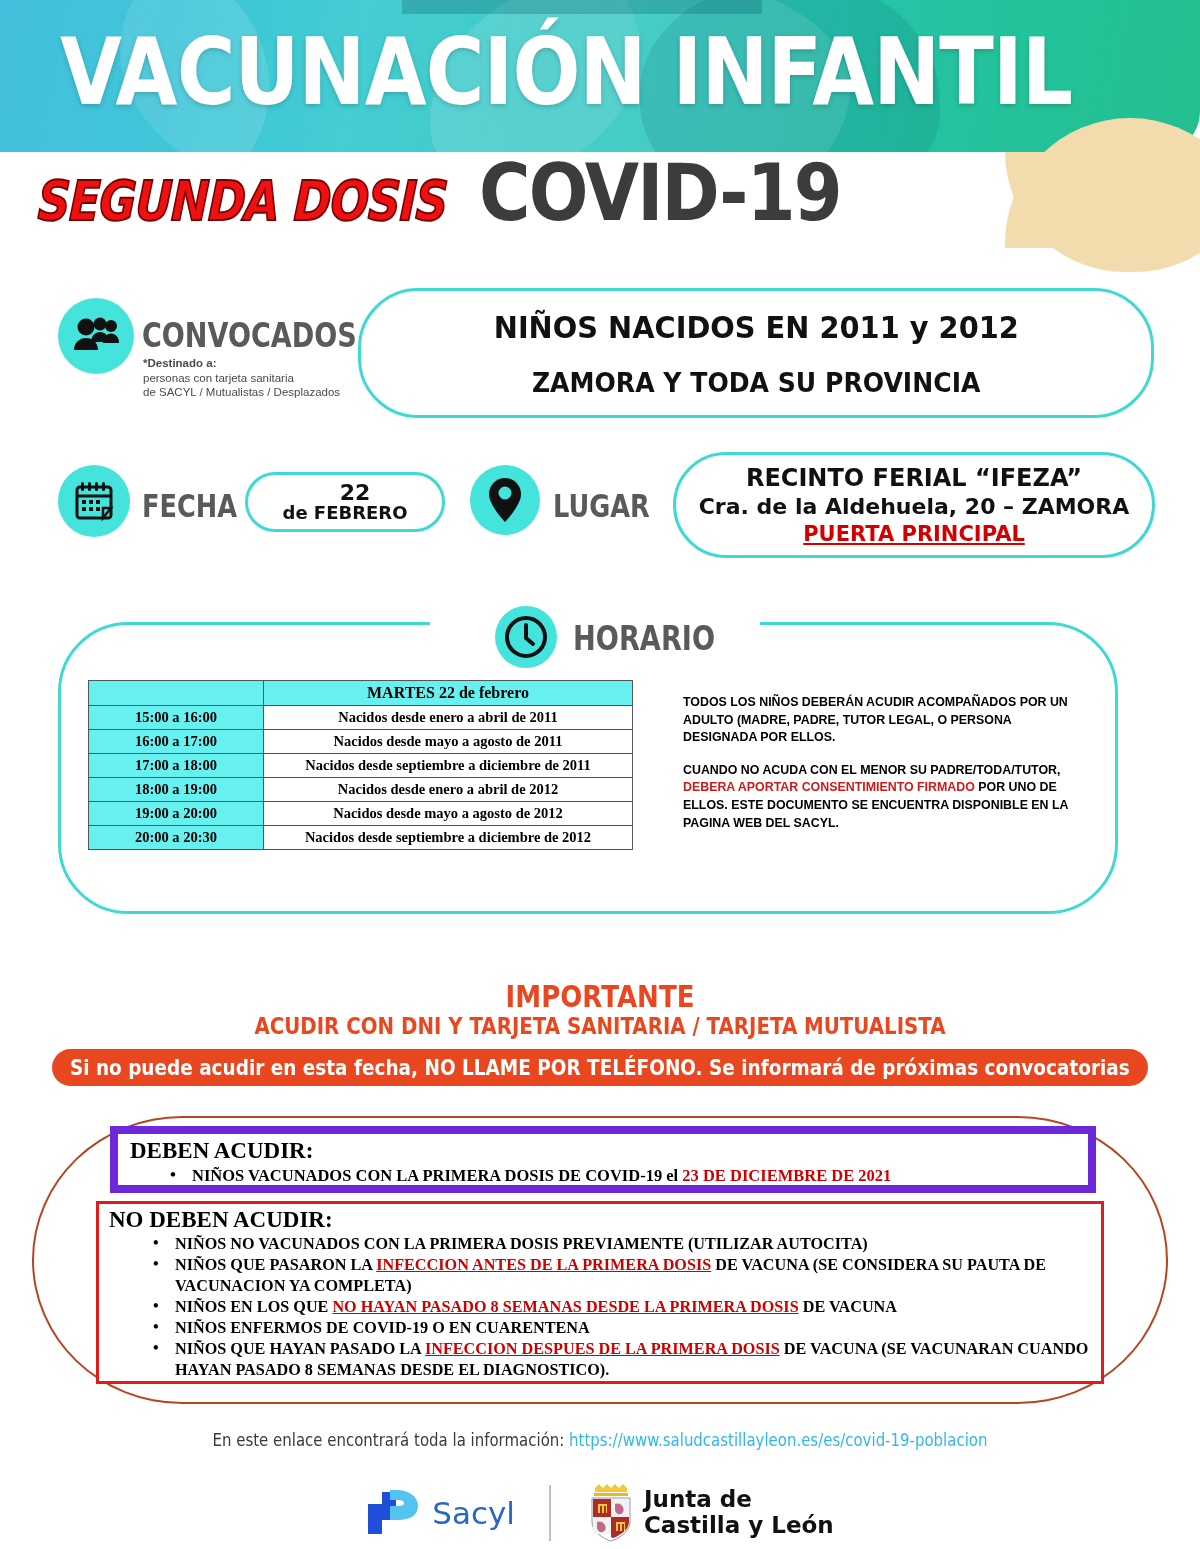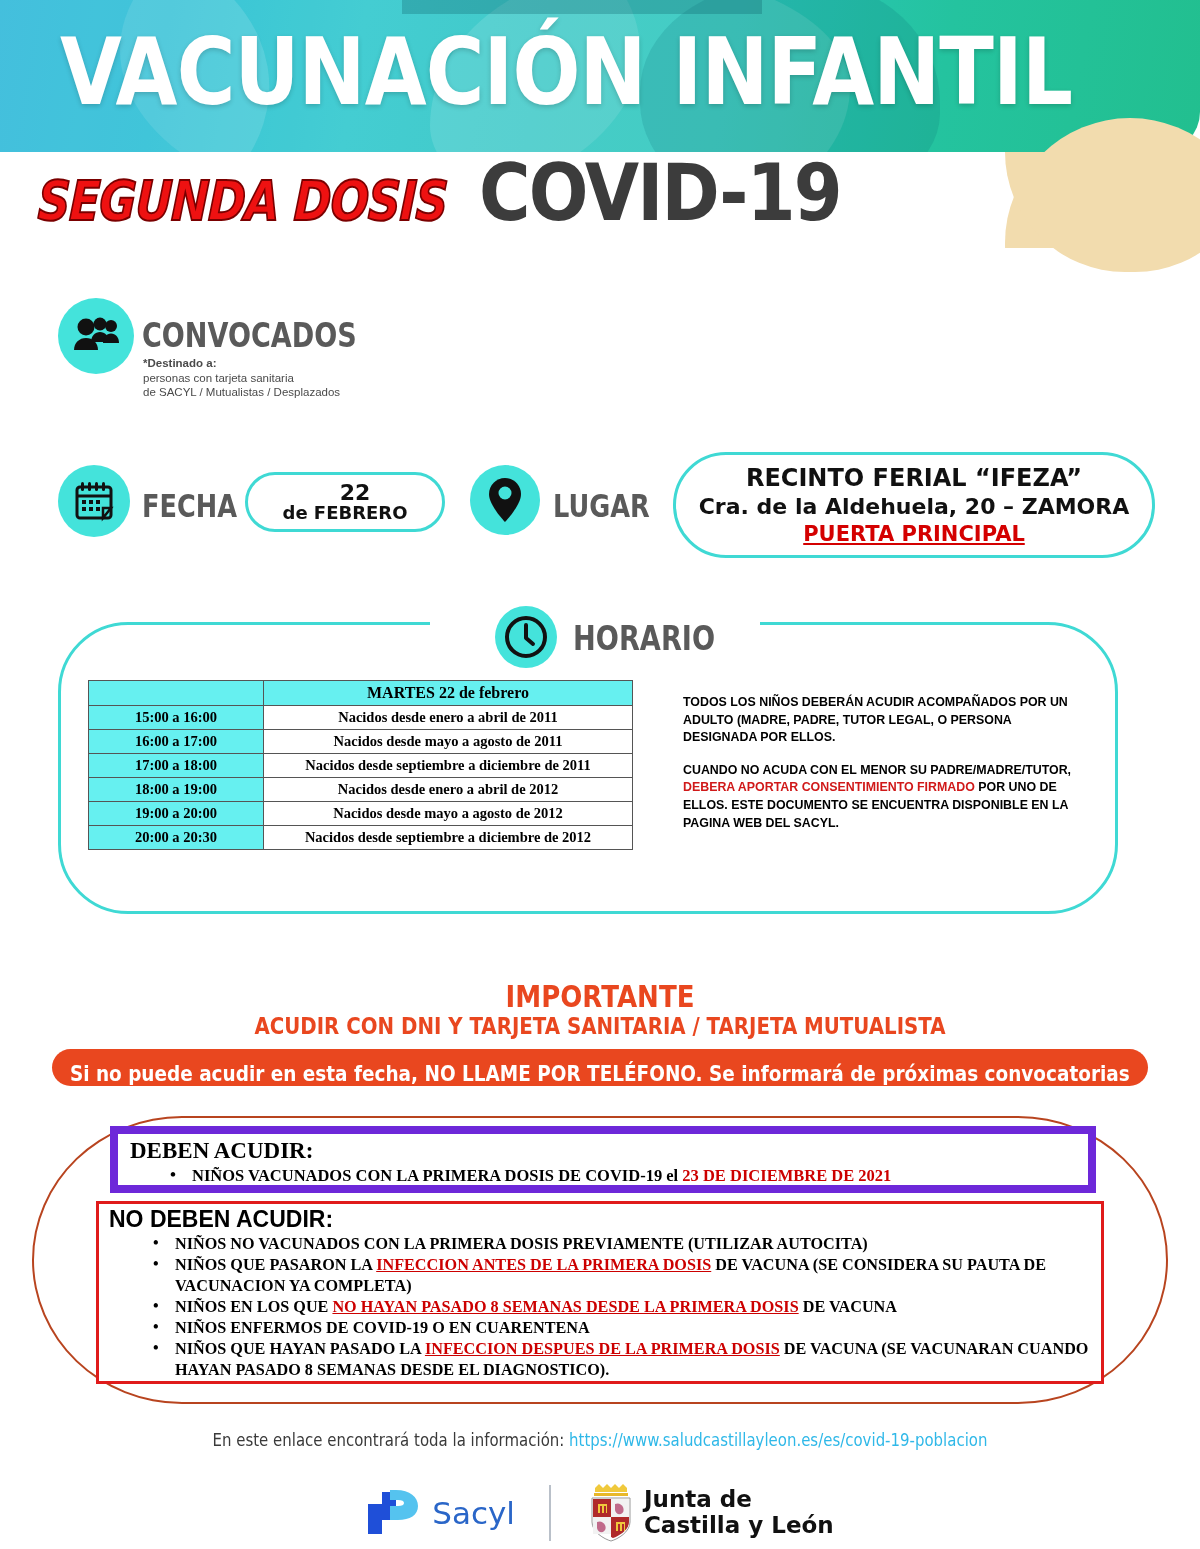--- a/index.html
+++ b/index.html
@@ -263,21 +263,21 @@
     text-align: center;
     font-size: 23px; font-weight: 700; color: #e9471f;
     transform: scaleX(0.86);
     font-family: "DejaVu Sans", sans-serif;
   }
   .imp-bar {
     position: absolute; left: 52px; top: 1049px;
     width: 1096px; height: 37px;
     background: #e9471f;
     border-radius: 20px;
-    display: flex; align-items: flex-end; justify-content: center;
+    display: flex; align-items: center; justify-content: center;
   }
   .imp-bar span {
     color: #ffffff; font-size: 20.5px; font-weight: 700;
     transform: scaleX(0.9);
     font-family: "DejaVu Sans", sans-serif;
     white-space: nowrap;
   }
 
   
   .oval {
@@ -311,21 +311,21 @@
 
   .nodeben-box {
     position: absolute; left: 96px; top: 1201px;
     width: 1008px; height: 183px;
     border: 3px solid #e01b1b;
     background: #fff;
     padding: 3px 0 0 10px;
   }
   .nodeben-title {
     font-size: 23px; font-weight: 700; color: #000;
-    font-family: Liberation Sans, sans-serif;
+    font-family: Liberation Serif, serif;
     line-height: 1.12;
   }
   .nodeben-list {
     margin: 1px 0 0 66px;
     font-family: "Liberation Serif", serif;
   }
   .nodeben-list li {
     list-style: none;
     position: relative;
     font-size: 16.2px; font-weight: 700; color: #000;
@@ -400,20 +400,24 @@
       <circle cx="38" cy="10" r="6" fill="#111"></circle>
       <path d="M30 27c0-5.6 3.6-9.4 8-9.4s8 3.8 8 9.4z" fill="#111"></path>
     </svg>
   </div>
   <div class="conv-label">CONVOCADOS</div>
   <div class="conv-sub">
     <b>*Destinado a:</b><br>
     <span>personas con tarjeta sanitaria</span><br>
     <span>de SACYL / Mutualistas / Desplazados</span>
   </div>
+  <div class="pill conv-box">
+    <div class="conv-line1">NIÑOS NACIDOS EN 2011 y 2012</div>
+    <div class="conv-line2">ZAMORA Y TODA SU PROVINCIA</div>
+  </div>
 </div>
 
 <div class="circ-icon fecha-icon">
   <svg width="42" height="42" viewBox="0 0 42 42">
     <rect x="4" y="7" width="34" height="31" rx="3" fill="none" stroke="#111" stroke-width="3"></rect>
     <path d="M4 16 H38" stroke="#111" stroke-width="3"></path>
     <rect x="8" y="2" width="3" height="9" rx="1.5" fill="#111"></rect>
     <rect x="15" y="2" width="3" height="9" rx="1.5" fill="#111"></rect>
     <rect x="22" y="2" width="3" height="9" rx="1.5" fill="#111"></rect>
     <rect x="29" y="2" width="3" height="9" rx="1.5" fill="#111"></rect>
@@ -487,21 +491,21 @@
       <tr>
         <td class="t-time">20:00 a 20:30</td>
         <td class="t-desc">Nacidos desde septiembre a diciembre de 2012</td>
       </tr>
     </tbody>
   </table>
 </div>
 
 <div class="notes">
   <p>TODOS LOS NIÑOS DEBERÁN ACUDIR ACOMPAÑADOS POR UN ADULTO (MADRE, PADRE, TUTOR LEGAL, O PERSONA DESIGNADA POR ELLOS.</p>
-  <p><span>CUANDO NO ACUDA CON EL MENOR SU PADRE/MADRE/TUTOR, </span><span class="red">DEBERA APORTAR CONSENTIMIENTO FIRMADO</span><span> POR UNO DE ELLOS. ESTE DOCUMENTO SE ENCUENTRA DISPONIBLE EN LA PAGINA WEB DEL SACYL.</span></p>
+  <p><span>CUANDO NO ACUDA CON EL MENOR SU PADRE/TODA/TUTOR, </span><span class="red">DEBERA APORTAR CONSENTIMIENTO FIRMADO</span><span> POR UNO DE ELLOS. ESTE DOCUMENTO SE ENCUENTRA DISPONIBLE EN LA PAGINA WEB DEL SACYL.</span></p>
 </div>
 
 <div class="imp-title">IMPORTANTE</div>
 <div class="imp-sub">ACUDIR CON DNI Y TARJETA SANITARIA / TARJETA MUTUALISTA</div>
 <div class="imp-bar">
   <span>Si no puede acudir en esta fecha, NO LLAME POR TELÉFONO. Se informará de próximas convocatorias</span>
 </div>
 
 <div class="oval"></div>
 

